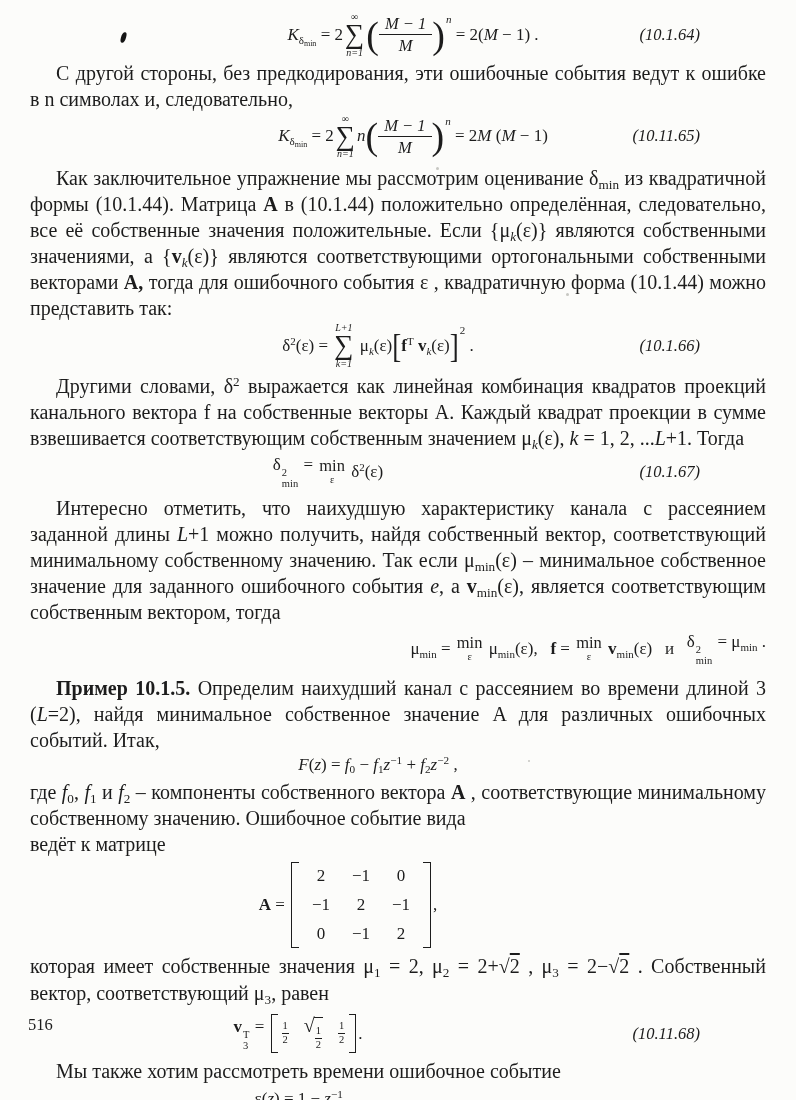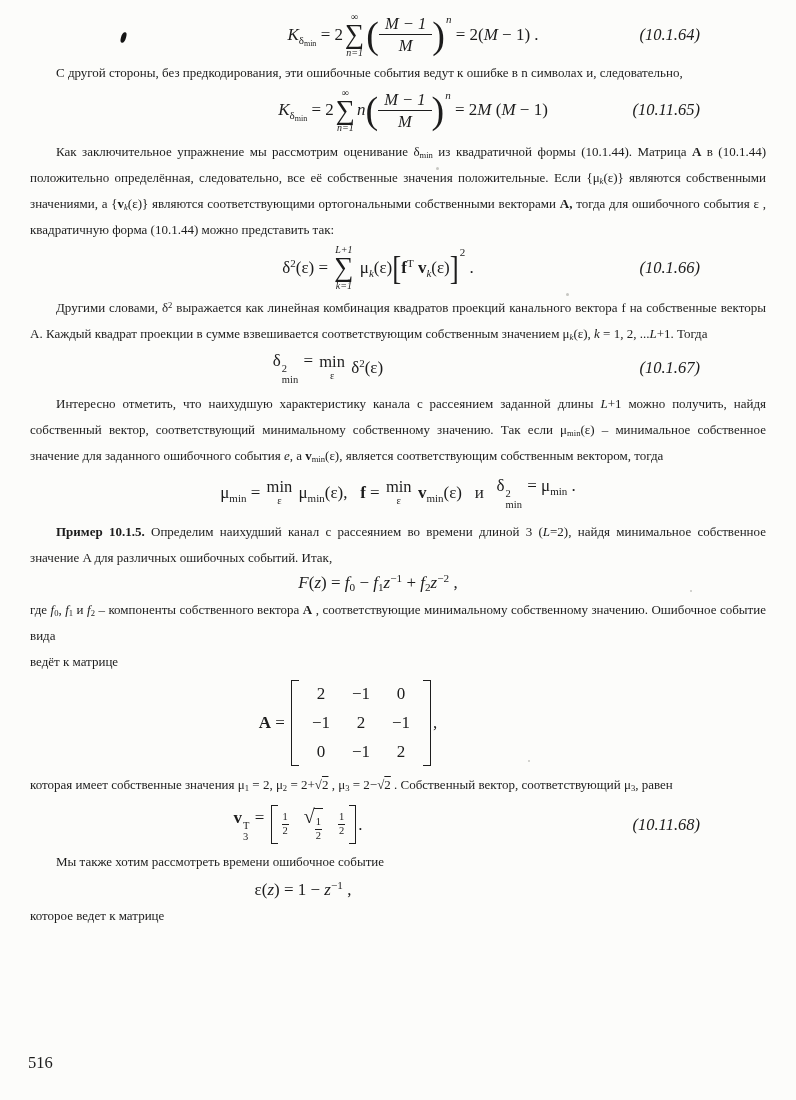--- a/index.html
+++ b/index.html
@@ -3,21 +3,21 @@
 <meta charset="utf-8">
 <style>
   html,body{margin:0;padding:0;}
   body{
     width:796px;height:1100px;position:relative;overflow:hidden;
     background:#fcfcfa;color:#1c1c1c;
     font-family:"Liberation Serif","DejaVu Serif",serif;
   }
   .content{position:absolute;left:30px;top:6px;width:736px;}
   .para{
-    font-size:13px;line-height:26px;text-align:justify;margin:0;
+    font-size:20px;line-height:26px;text-align:justify;margin:0;
   }
   .indent{text-indent:26px;}
   .eigenline{line-height:27px;}
   
   .seg-i{font-style:italic;}
   .seg-b{font-weight:700;}
   .seg-sub{font-size:0.66em;vertical-align:-0.28em;line-height:0;}
   .seg-sup{font-size:0.66em;vertical-align:0.5em;line-height:0;}
   .seg-ovl{text-decoration:overline;}
   
@@ -57,33 +57,33 @@
   .sqrt-sym{font-size:20px;line-height:0.9;margin-right:-1px;}
   .sqrt-rad{border-top:1.5px solid #1d1d1d;margin-top:1px;padding:1px 1px 0;}
   
   .shL20{transform:translateX(-20px);}
   .shL50{transform:translateX(-50px);}
   .shL70{transform:translateX(-70px);}
   .shL95{transform:translateX(-95px);}
   .shL100{transform:translateX(-100px);}
   .shR15{transform:translateX(15px);}
   
-  .page-number{position:absolute;left:28px;top:1053px;font-size:16.5px;}
+  .page-number{position:absolute;left:28px;top:1015px;font-size:16.5px;}
   .speck{position:absolute;left:121px;top:32px;width:5px;height:11px;background:#141414;border-radius:60% 40% 55% 45%;transform:rotate(14deg);}
   .dot{position:absolute;width:3px;height:3px;border-radius:50%;background:#9a9a94;opacity:.55;}
   .dot1{left:436px;top:167px;}
   .dot2{left:566px;top:293px;}
   .dot3{left:690px;top:590px;width:2px;height:2px;}
   .dot4{left:528px;top:760px;width:2px;height:2px;}
   
   .m-eq64{margin:6px 0 2px;}
   .m-eq65{margin:2px 0 6px;}
   .m-eq66{margin:2px 0 4px;}
   .m-eq67{margin:4px 0 6px;}
-  .m-eqmu{margin:7px 0 9px;}
+  .m-eqmu{margin:7px 0 9px;justify-content:flex-end;}
   .m-eqF{margin:2px 0 4px;}
   .m-eps1{margin:6px 0 4px;}
   .m-mat{margin:5px 0;}
   .m-eq68{margin:7px 0 5px;}
   .m-eps2{margin:5px 0 3px;}
   .mt4{margin-top:4px;}
 </style>
 </head>
 <body>
 

